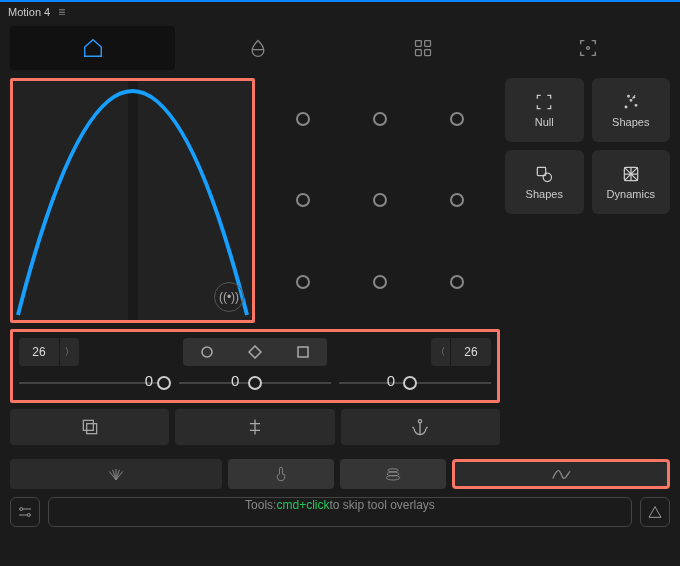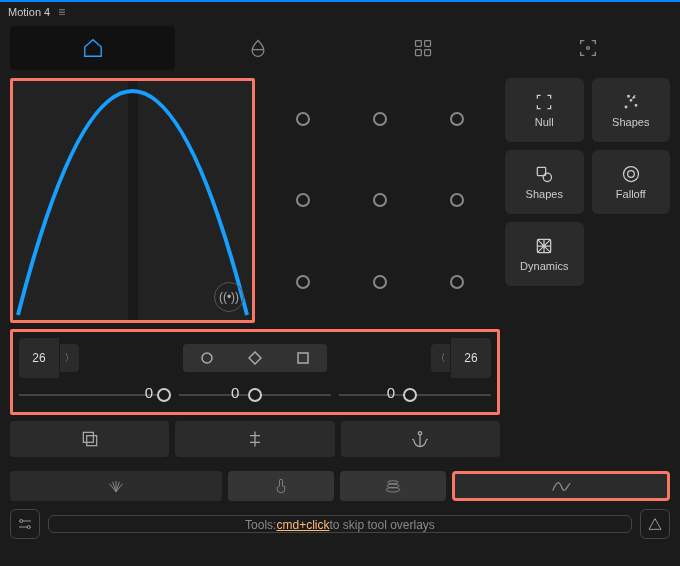--- a/index.html
+++ b/index.html
@@ -34,21 +34,21 @@
 
   
   .palette { flex: 1; display: grid; grid-template-columns: 1fr 1fr; gap: 8px; align-content: start; }
   .pal-btn { background: #2b2b2b; border-radius: 6px; height: 64px; display: flex; flex-direction: column; align-items: center; justify-content: center; gap: 4px; font-size: 11px; color: #ccc; cursor: pointer; }
   .pal-btn svg { stroke: #ccc; fill: none; }
 
   
   .ctrl-row { margin: 6px 10px 0 10px; border: 3px solid #fb7765; border-radius: 2px; padding: 6px 6px 8px 6px; width: 490px; }
   .ctrl-top { display: flex; align-items: center; gap: 6px; }
   .numbox { display: flex; align-items: center; }
-  .numbox .val { background: #2b2b2b; color: #ddd; width: 40px; height: 40px; display: flex; align-items: center; justify-content: center; font-size: 12px; border-radius: 4px 0 0 4px; }
+  .numbox .val { background: #2b2b2b; color: #ddd; width: 40px; height: 28px; display: flex; align-items: center; justify-content: center; font-size: 12px; border-radius: 4px 0 0 4px; }
   .numbox .arrow { background: #2b2b2b; width: 20px; height: 28px; display: flex; align-items: center; justify-content: center; border-left: 1px solid #1b1b1b; border-radius: 0 4px 4px 0; color: #aaa; font-size: 10px; }
   .numbox.rev .val { border-radius: 0 4px 4px 0; }
   .numbox.rev .arrow { border-radius: 4px 0 0 4px; border-left: none; border-right: 1px solid #1b1b1b; }
   .shape-picker { display: flex; background: #323232; border-radius: 4px; margin: 0 auto; }
   .shape-picker .sh { width: 48px; height: 28px; display: flex; align-items: center; justify-content: center; }
   .shape-picker .sh svg { stroke: #aaa; fill: none; }
   .sliders { display: flex; gap: 8px; margin-top: 8px; }
   .slider { flex: 1; position: relative; height: 18px; }
   .slider .track { position: absolute; left: 0; right: 0; top: 8px; height: 2px; background: #444; }
   .slider .knob { position: absolute; top: 2px; width: 14px; height: 14px; border-radius: 50%; background: #1b1b1b; border: 2px solid #ccc; }
@@ -62,22 +62,22 @@
   
   .bottom-tabs { display: flex; gap: 6px; padding: 14px 10px 0 10px; }
   .btab { flex: 1; height: 30px; background: #2b2b2b; border-radius: 4px; display: flex; align-items: center; justify-content: center; cursor: pointer; }
   .btab svg { stroke: #888; fill: none; }
   .btab.hl { border: 3px solid #fb7765; }
   .btab.sub { flex: 0.5; background: #353535; }
 
   
   .footer { display: flex; align-items: center; gap: 8px; padding: 8px 10px 0 10px; }
   .footer .settings, .footer .tri { width: 30px; height: 30px; border: 1px solid #444; border-radius: 6px; display: flex; align-items: center; justify-content: center; color: #999; cursor: pointer; }
-  .footer .hint { flex: 1; height: 18px; border: 1px solid #444; border-radius: 6px; display: flex; align-items: flex-end; justify-content: center; font-size: 12px; color: #888; }
-  .footer .hint .kbd { color: #fdba74; text-decoration: underline; }
+  .footer .hint { flex: 1; height: 30px; border: 1px solid #444; border-radius: 6px; display: flex; align-items: flex-start; justify-content: center; font-size: 12px; color: #888; }
+  .footer .hint .kbd { color: #22c55e; }
 </style>
 </head>
 <body>
 
 <div class="titlebar">
   <span>Motion 4</span>
   <span class="menu-icon">≡</span>
 </div>
 
 <div class="tabs">
@@ -164,27 +164,20 @@
           <path d="M15 6l2-2M15 6l-1 2M15 6l2 1"></path>
         </svg>
       <span>Shapes</span>
     </div>
     <div class="pal-btn">
       <svg width="20" height="20" viewBox="0 0 24 24" stroke-width="1.5">
           <rect x="4" y="4" width="10" height="10" rx="1"></rect>
           <circle cx="16" cy="16" r="5"></circle>
         </svg>
       <span>Shapes</span>
-    </div>
-    <div class="pal-btn">
-      <svg width="20" height="20" viewBox="0 0 24 24" stroke-width="1.5">
-          <circle cx="12" cy="12" r="9"></circle>
-          <circle cx="12" cy="12" r="4"></circle>
-        </svg>
-      <span>Falloff</span>
     </div>
     <div class="pal-btn">
       <svg width="20" height="20" viewBox="0 0 24 24" stroke-width="1.5">
           <rect x="4" y="4" width="16" height="16" rx="2"></rect>
           <path d="M4 12h16M12 4v16M4 4l16 16M20 4L4 20"></path>
         </svg>
       <span>Dynamics</span>
     </div>
   </div>
 </div>

